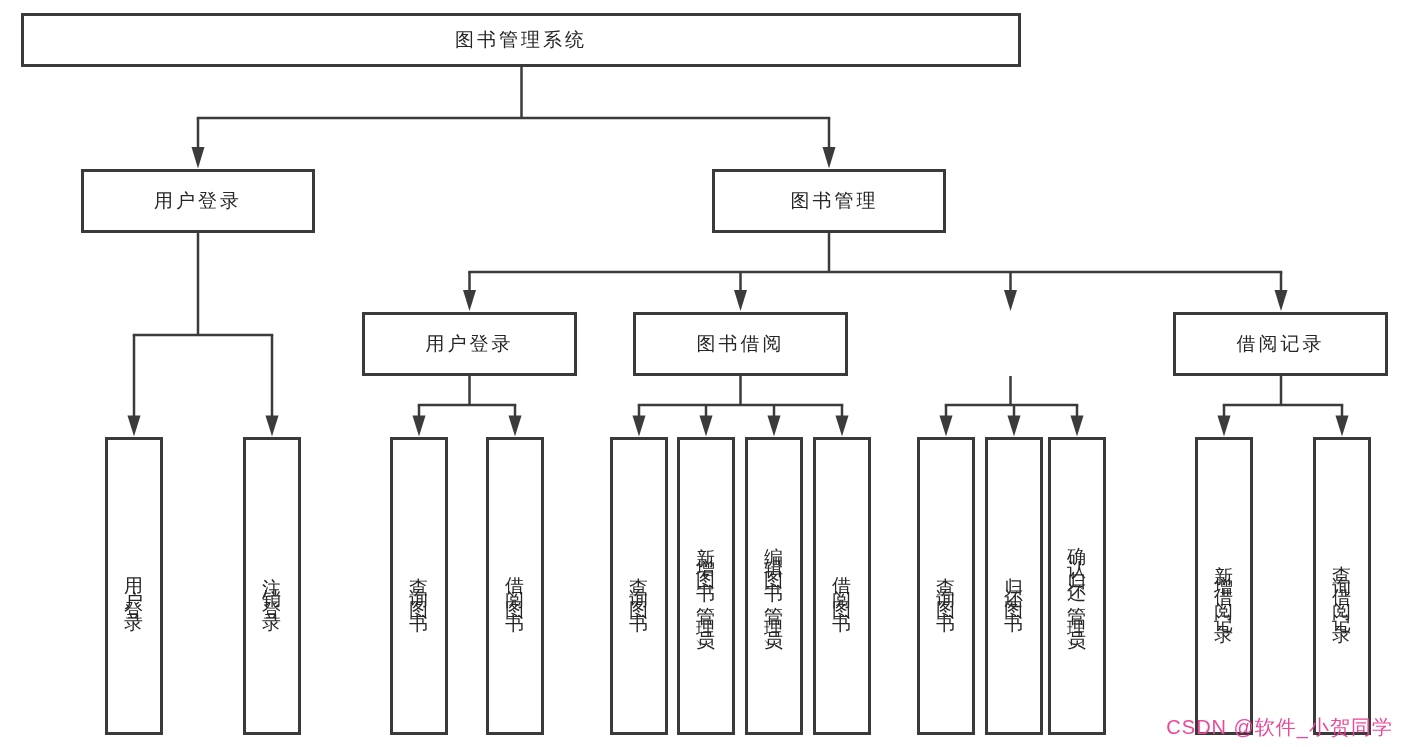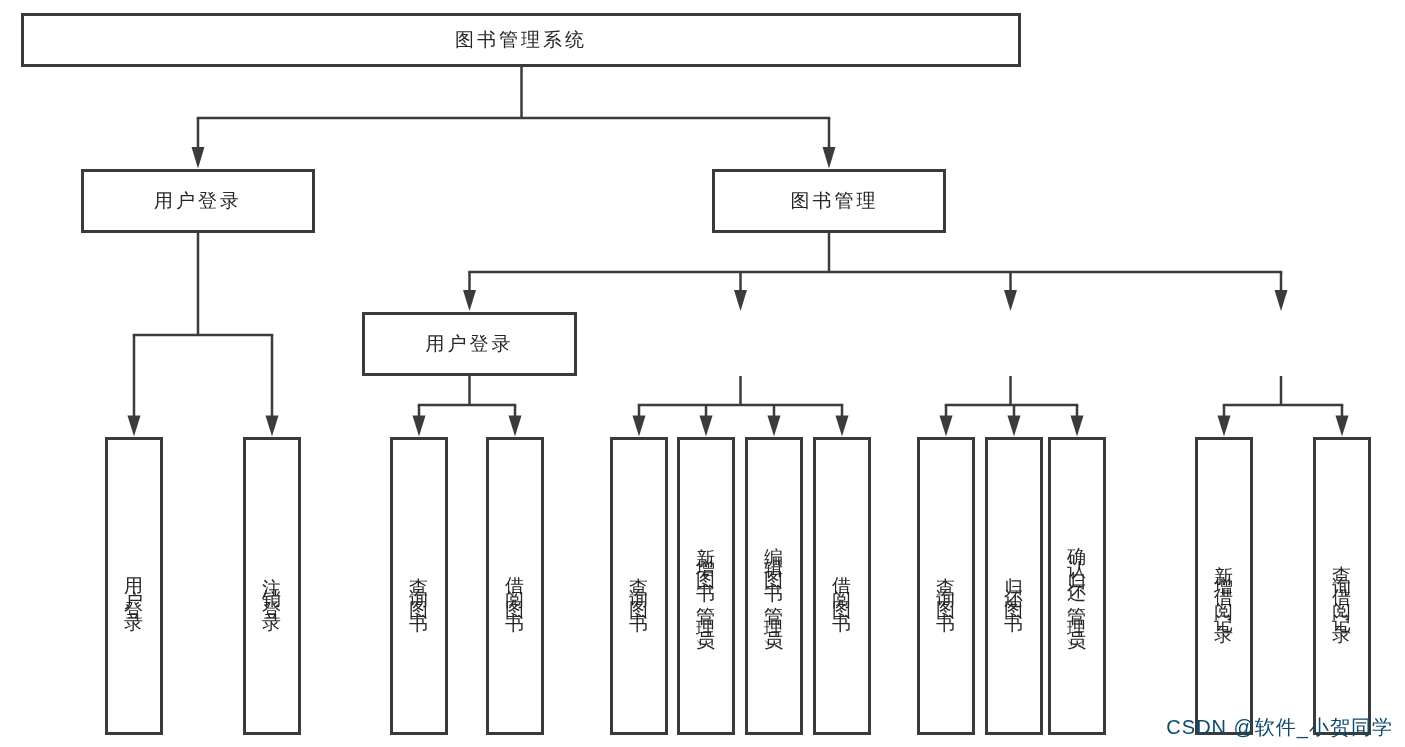--- a/index.html
+++ b/index.html
@@ -62,21 +62,21 @@
   .leaf-9  { left: 917px; }
   .leaf-10 { left: 985px; }
   .leaf-11 { left: 1048px; }
   .leaf-12 { left: 1195px; }
   .leaf-13 { left: 1313px; }
   .watermark {
     position: absolute;
     right: 12px;
     bottom: 6px;
     z-index: 5;
-    color: #0c4a6e;
+    color: #ec4899;
     font-size: 20px;
     letter-spacing: 1px;
     white-space: nowrap;
   }
 </style>
 </head>
 <body>
 
 <div class="canvas">
 
@@ -156,20 +156,26 @@
   <div class="box node-l1-a">
     <span class="h-label">用户登录</span>
   </div>
   <div class="box node-l1-b">
     <span class="h-label">图书管理</span>
   </div>
 
   <div class="box node-l2 node-l2-a">
     <span class="h-label">用户登录</span>
   </div>
+  <div class="box node-l2 node-l2-b">
+    <span class="h-label">图书借阅</span>
+  </div>
+  <div class="box node-l2 node-l2-d">
+    <span class="h-label">借阅记录</span>
+  </div>
 
   <div class="box leaf leaf-1">
     <span class="v-label">用户登录</span>
   </div>
   <div class="box leaf leaf-2">
     <span class="v-label">注销登录</span>
   </div>
   <div class="box leaf leaf-3">
     <span class="v-label">查询图书</span>
   </div>

